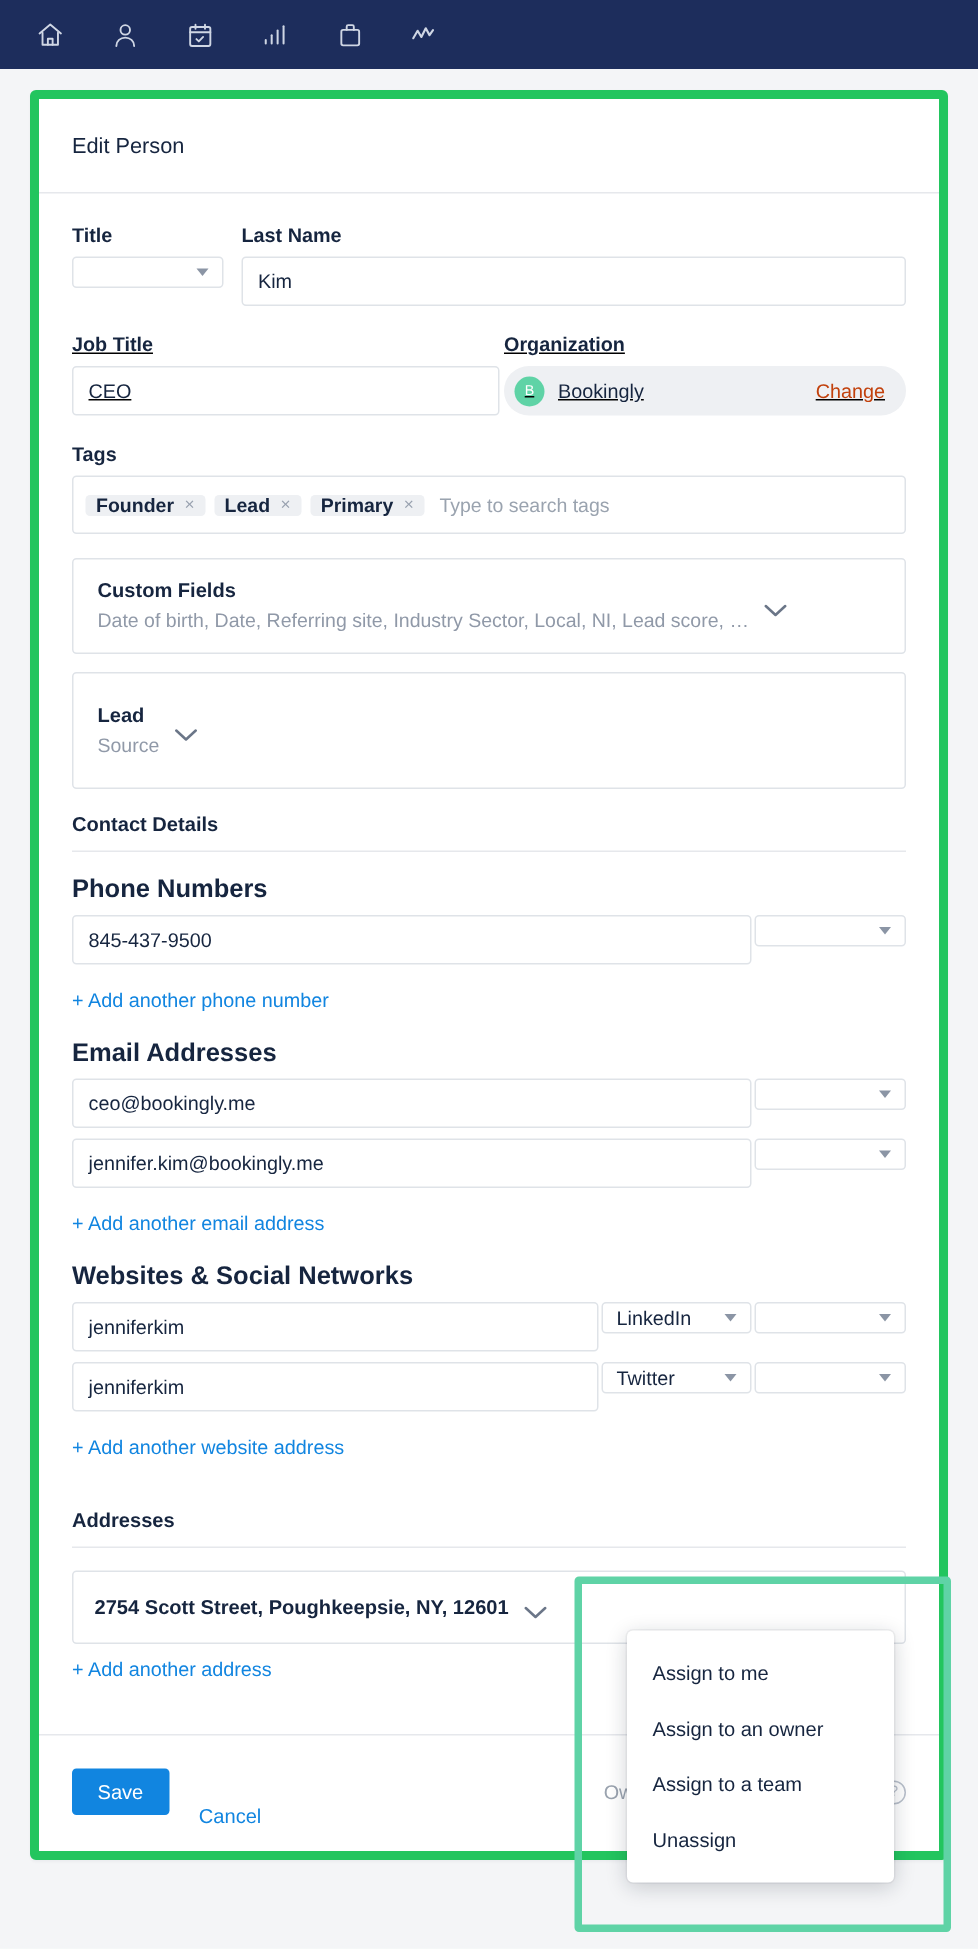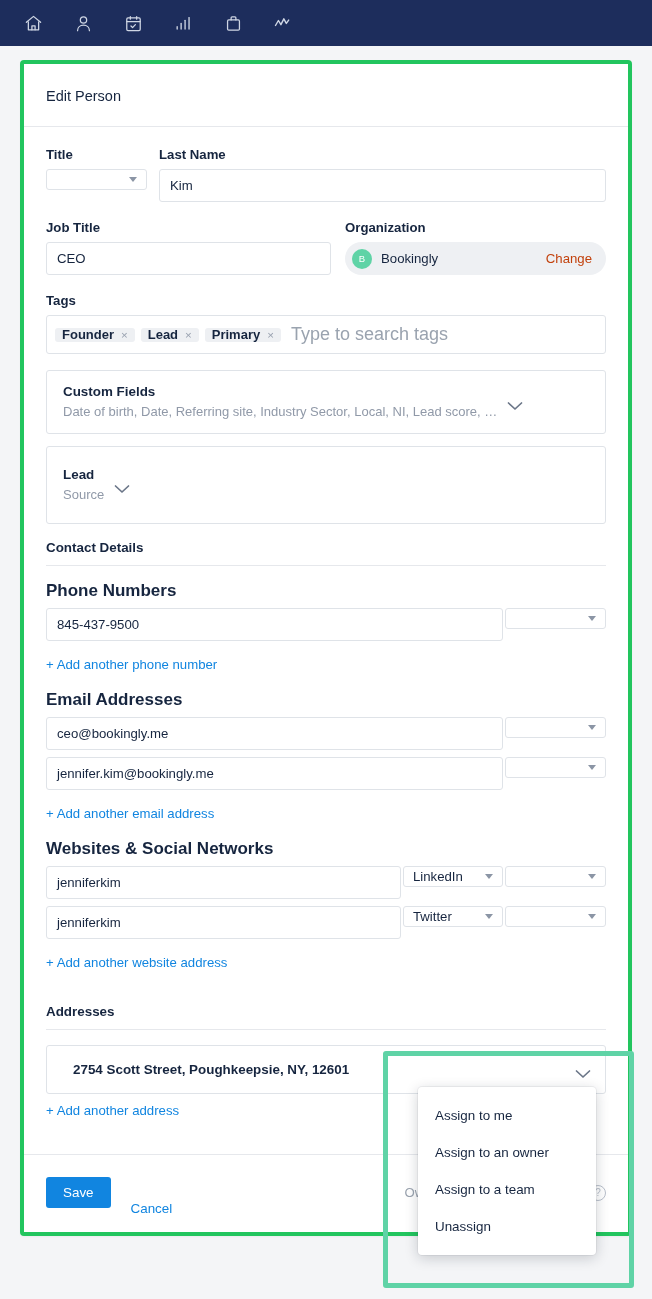--- a/index.html
+++ b/index.html
@@ -25,21 +25,21 @@
     width: 30px; height: 30px;
     display: flex; align-items: center; justify-content: center;
     cursor: pointer;
   }
   .nav-icon svg { display:block; }
 
   
   .card {
     margin: 14px 20px 0 20px;
     background: #ffffff;
-    border: 4px solid #22c55e;
+    border: 6px solid #22c55e;
     border-radius: 4px;
     box-shadow: 0 1px 2px rgba(16,24,40,.04);
   }
   .card-header {
     padding: 24px 22px 22px 22px;
     border-bottom: 1px solid #e6e8ec;
   }
   .card-title {
     font-size: 14.5px;
     color: #16253f;
@@ -93,22 +93,23 @@
     display: flex;
     gap: 12px;
     margin-bottom: 18px;
   }
   .col-title { width: 101px; flex: none; }
   .col-first { width: 232px; flex: none; }
   .col-last  { flex: 1; }
 
   .row-job {
     display: flex;
-    gap: 14px;
+    gap: 3px;
     margin-bottom: 18px;
+    text-decoration: underline;
   }
   .col-job { width: 285px; flex: none; }
   .col-org { flex: 1; }
 
   .org-pill {
     height: 33px;
     background: #eef0f3;
     border-radius: 17px;
     display: flex;
     align-items: center;
@@ -146,21 +147,21 @@
     display: flex;
     align-items: center;
     padding: 0 7px;
     gap: 7px;
     font-size: 13px;
     color: #16253f;
     font-weight: bold;
   }
   .tag-x { color: #97a0ae; font-size: 11.5px; font-weight: normal; cursor: pointer; }
   .tag-input-ph {
-    font-size: 18px;
+    font-size: 13px;
     color: #9aa3af;
     padding-left: 4px;
     flex: 1;
   }
 
   
   .panel {
     border: 1px solid #dfe3e8;
     border-radius: 3px;
     background: #fff;
@@ -215,22 +216,21 @@
   }
 
   
   .address-box {
     border: 1px solid #dfe3e8;
     border-radius: 3px;
     background: #fff;
     height: 49px;
     display: flex;
     align-items: center;
-    justify-content: space-between;
-    padding: 0 14px 0 26px;
+    padding: 0 14px 0 14px;
   }
   .address-text { font-size: 13.4px; font-weight: bold; color: #16253f; }
 
   
   .card-footer {
     border-top: 1px solid #e6e8ec;
     padding: 14px 22px 16px 22px;
     display: flex;
     align-items: center;
     justify-content: space-between;

